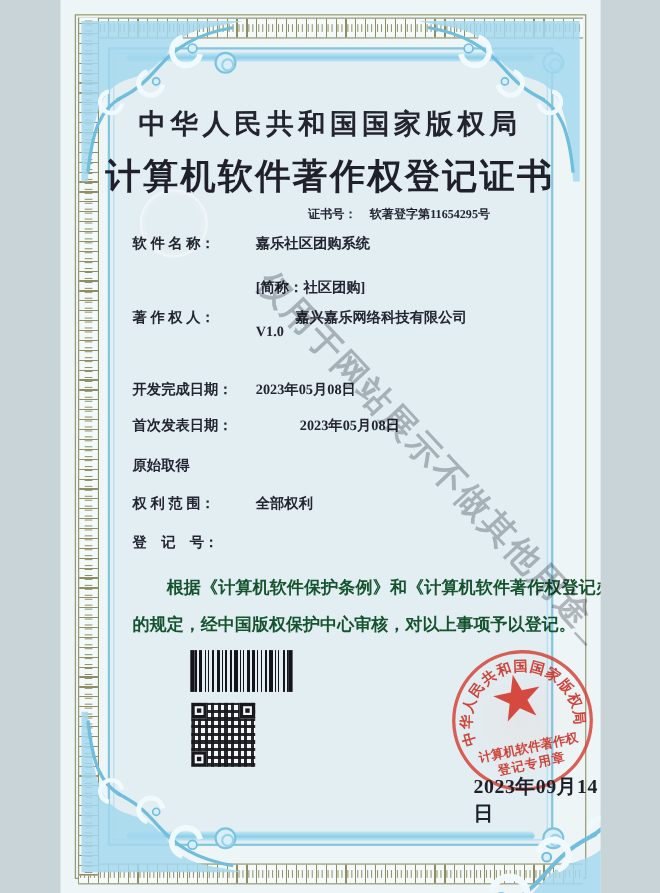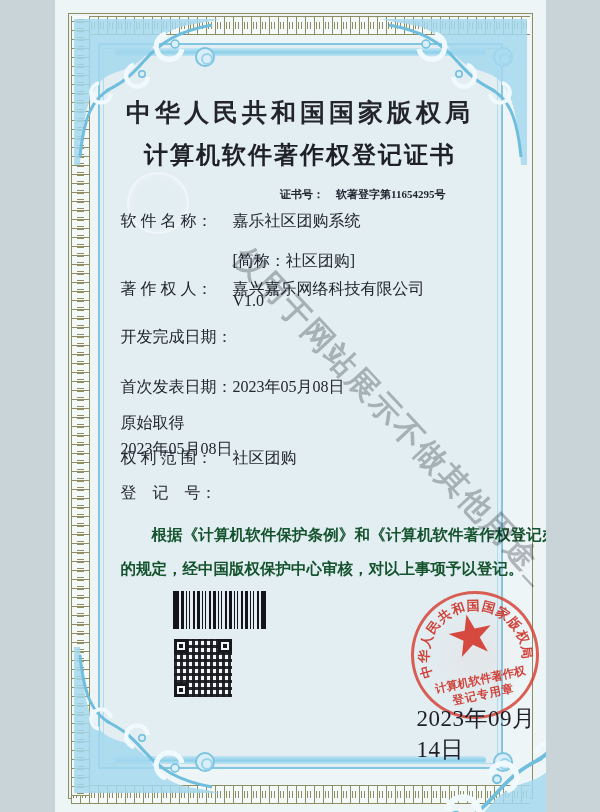--- a/index.html
+++ b/index.html
@@ -43,27 +43,27 @@
   
   .corner{position:absolute;width:150px;height:150px;}
   .c-tl{left:17px;top:17px;}
   .c-tr{right:17px;top:17px;transform:scaleX(-1);}
   .c-bl{left:17px;bottom:17px;transform:scaleY(-1);}
   .c-br{right:14px;bottom:14px;transform:scale(-1.25,-1.25);transform-origin:60% 60%;}
   
   .authority{position:absolute;top:96px;left:0;width:100%;text-align:center;
     font-size:25px;font-weight:700;letter-spacing:4px;color:#23242e;}
   .cert-title{position:absolute;top:139px;left:0;width:100%;text-align:center;
-    font-size:24px;font-weight:700;letter-spacing:2px;color:#1f2029;}
+    font-size:32px;font-weight:700;letter-spacing:2px;color:#1f2029;}
   .cert-no{position:absolute;top:187px;right:100px;font-size:11px;font-weight:700;display:flex;gap:12px;}
   .fields{position:absolute;left:66px;top:0;width:470px;}
-  .frow{position:absolute;display:flex;font-size:16px;font-weight:400;line-height:20px;}
+  .frow{position:absolute;display:flex;font-size:13px;font-weight:700;line-height:20px;}
   .frow .lbl{width:112px;flex:0 0 112px;}
   .frow .val{white-space:pre-line;}
-  .r1{top:211px;} .r2{top:279px;} .r3{top:327px;flex-direction:column;} .r4{top:377px;} .r5{top:413px;} .r6{top:448px;} .r7{top:483px;}
+  .r1{top:211px;} .r2{top:279px;gap:36px;} .r3{top:344px;} .r4{top:377px;gap:40px;} .r5{top:413px;} .r6{top:448px;} .r7{top:483px;}
   .statement{position:absolute;left:66px;top:518px;width:468px;font-size:15.5px;font-weight:600;
     line-height:34px;text-indent:2em;text-align:justify;color:#14532d;}
   
   .barcode{position:absolute;left:118px;top:591px;width:93px;height:38px;
     border-left:4px solid #14141a;border-right:4px solid #14141a;box-sizing:border-box;
     background-image:repeating-linear-gradient(90deg,#14141a 0 2px,transparent 2px 4px,#14141a 4px 7px,transparent 7px 9px,#14141a 9px 10px,transparent 10px 12px,#14141a 12px 13px,transparent 13px 16px);}
   .qrcode{position:absolute;left:119px;top:639px;width:58px;height:58px;background-color:#f3f7f8;
     background-image:
       repeating-linear-gradient(0deg,rgba(23,23,29,.92) 0 3px,transparent 3px 7px),
       repeating-linear-gradient(90deg,rgba(23,23,29,.92) 0 3px,transparent 3px 6px);}
@@ -74,21 +74,21 @@
   .stamp{position:absolute;left:356px;top:591px;width:128px;height:128px;transform:rotate(-12deg);}
   .stamp-circle{position:absolute;inset:0;border-radius:50%;border:3px solid rgba(213,62,50,.82);
     background:radial-gradient(circle,rgba(255,130,115,.07),rgba(255,255,255,0) 70%);}
   .stamp-star{position:absolute;top:16px;left:0;width:100%;text-align:center;
     font-family:"DejaVu Sans",sans-serif;font-size:56px;line-height:56px;color:rgba(211,55,44,.9);}
   .stamp-arc{position:absolute;inset:0;}
   .stamp-arc text{fill:rgba(205,48,38,.9);font-size:13px;font-weight:700;letter-spacing:1.2px;
     font-family:"Liberation Serif","DejaVu Serif",serif;}
   .stamp-l1{position:absolute;top:82px;left:0;width:100%;text-align:center;font-size:11.5px;font-weight:700;color:rgba(205,48,38,.9);}
   .stamp-l2{position:absolute;top:97px;left:0;width:100%;text-align:center;font-size:11.5px;font-weight:700;color:rgba(205,48,38,.9);letter-spacing:1px;}
-  .issue-date{position:absolute;left:362px;top:703px;font-size:23px;font-weight:400;letter-spacing:.5px;color:#1e1f28;}
+  .issue-date{position:absolute;left:376px;top:703px;font-size:18px;font-weight:700;letter-spacing:.5px;color:#1e1f28;}
   
   .watermark{position:absolute;left:200px;top:238px;transform:rotate(47deg);transform-origin:0 0;
     font-size:31px;font-weight:700;letter-spacing:2px;white-space:nowrap;
     color:rgba(122,124,132,.5);mix-blend-mode:multiply;pointer-events:none;}
   .ghost-circle{position:absolute;left:72px;top:172px;width:58px;height:58px;border-radius:50%;
     border:2px solid rgba(255,255,255,.85);box-shadow:inset 0 0 8px rgba(255,255,255,.8);opacity:.55;}
 </style>
 </head>
 <body>
 
@@ -161,21 +161,21 @@
     </div>
     <div class="frow r4">
       <span class="lbl">首次发表日期：</span>
       <span class="val">2023年05月08日</span>
     </div>
     <div class="frow r5">
       <span class="val">原始取得</span>
     </div>
     <div class="frow r6">
       <span class="lbl">权 利 范 围：</span>
-      <span class="val">社区团购</span>
+      <span class="val">全部权利</span>
     </div>
     <div class="frow r7">
       <span class="lbl">登　记　号：</span>
     </div>
   </div>
 
   <div class="statement">根据《计算机软件保护条例》和《计算机软件著作权登记办法》的规定，经中国版权保护中心审核，对以上事项予以登记。</div>
 
   <div class="barcode"></div>
   <div class="qrcode">

